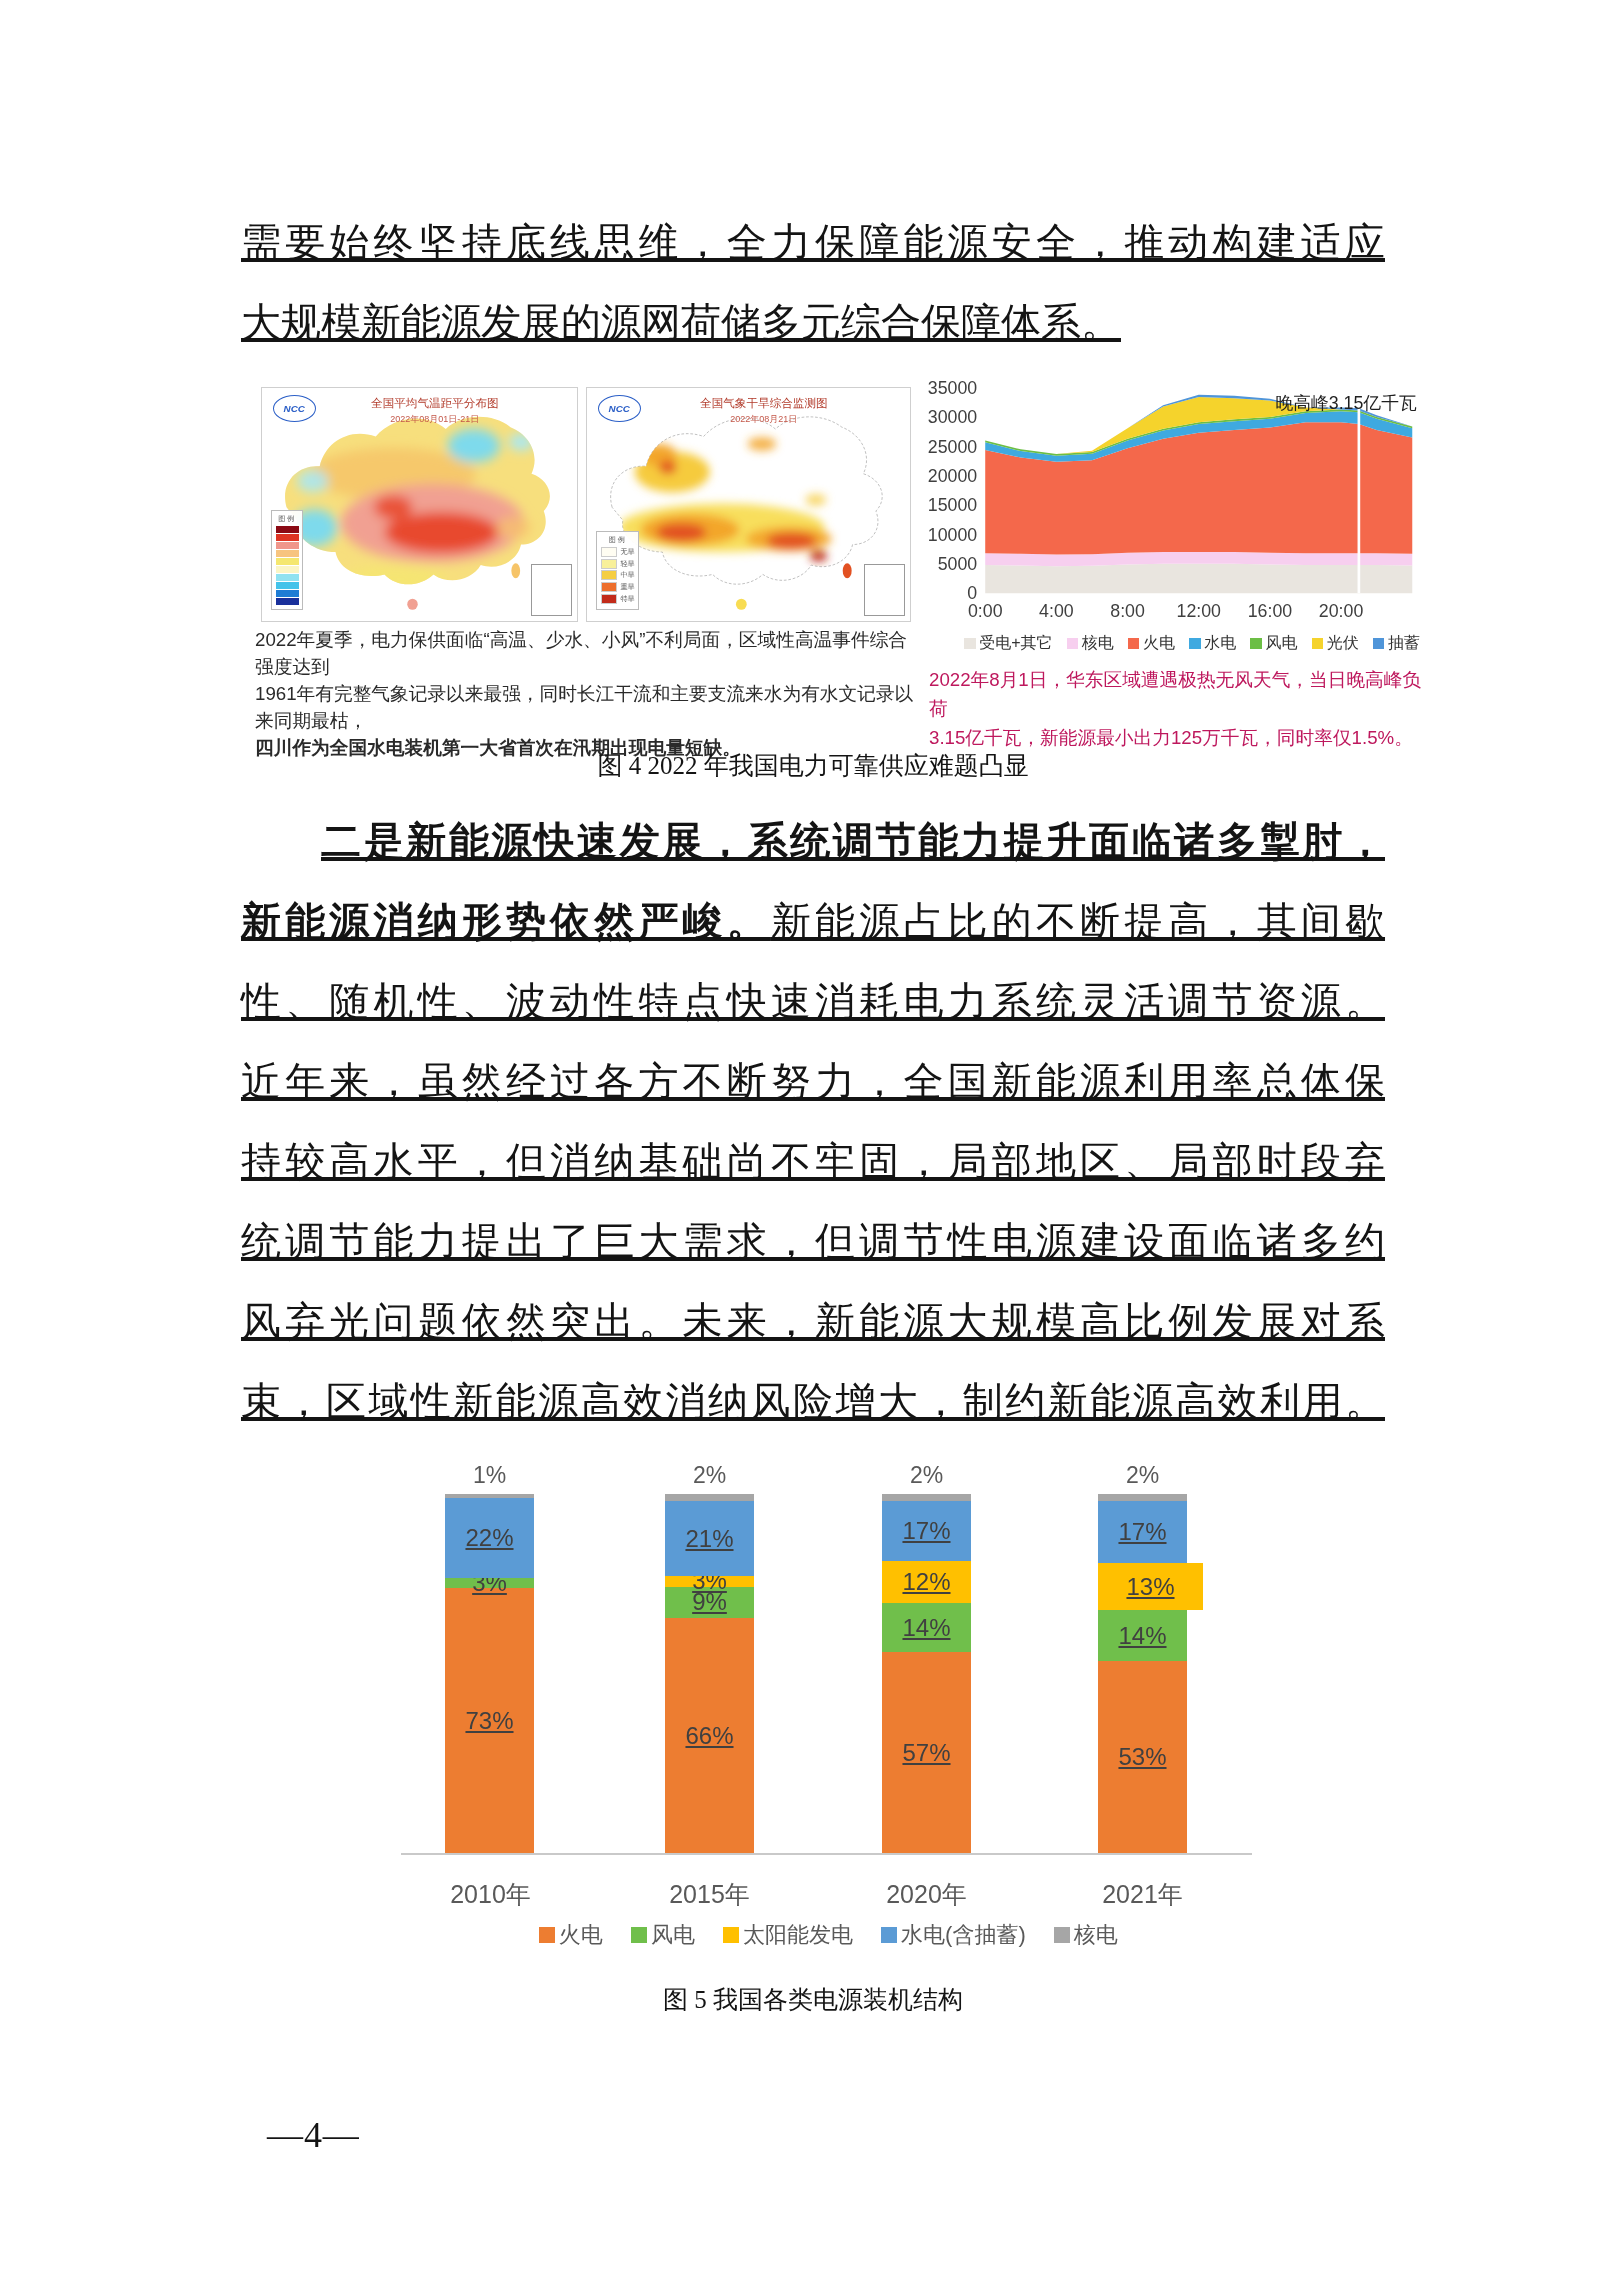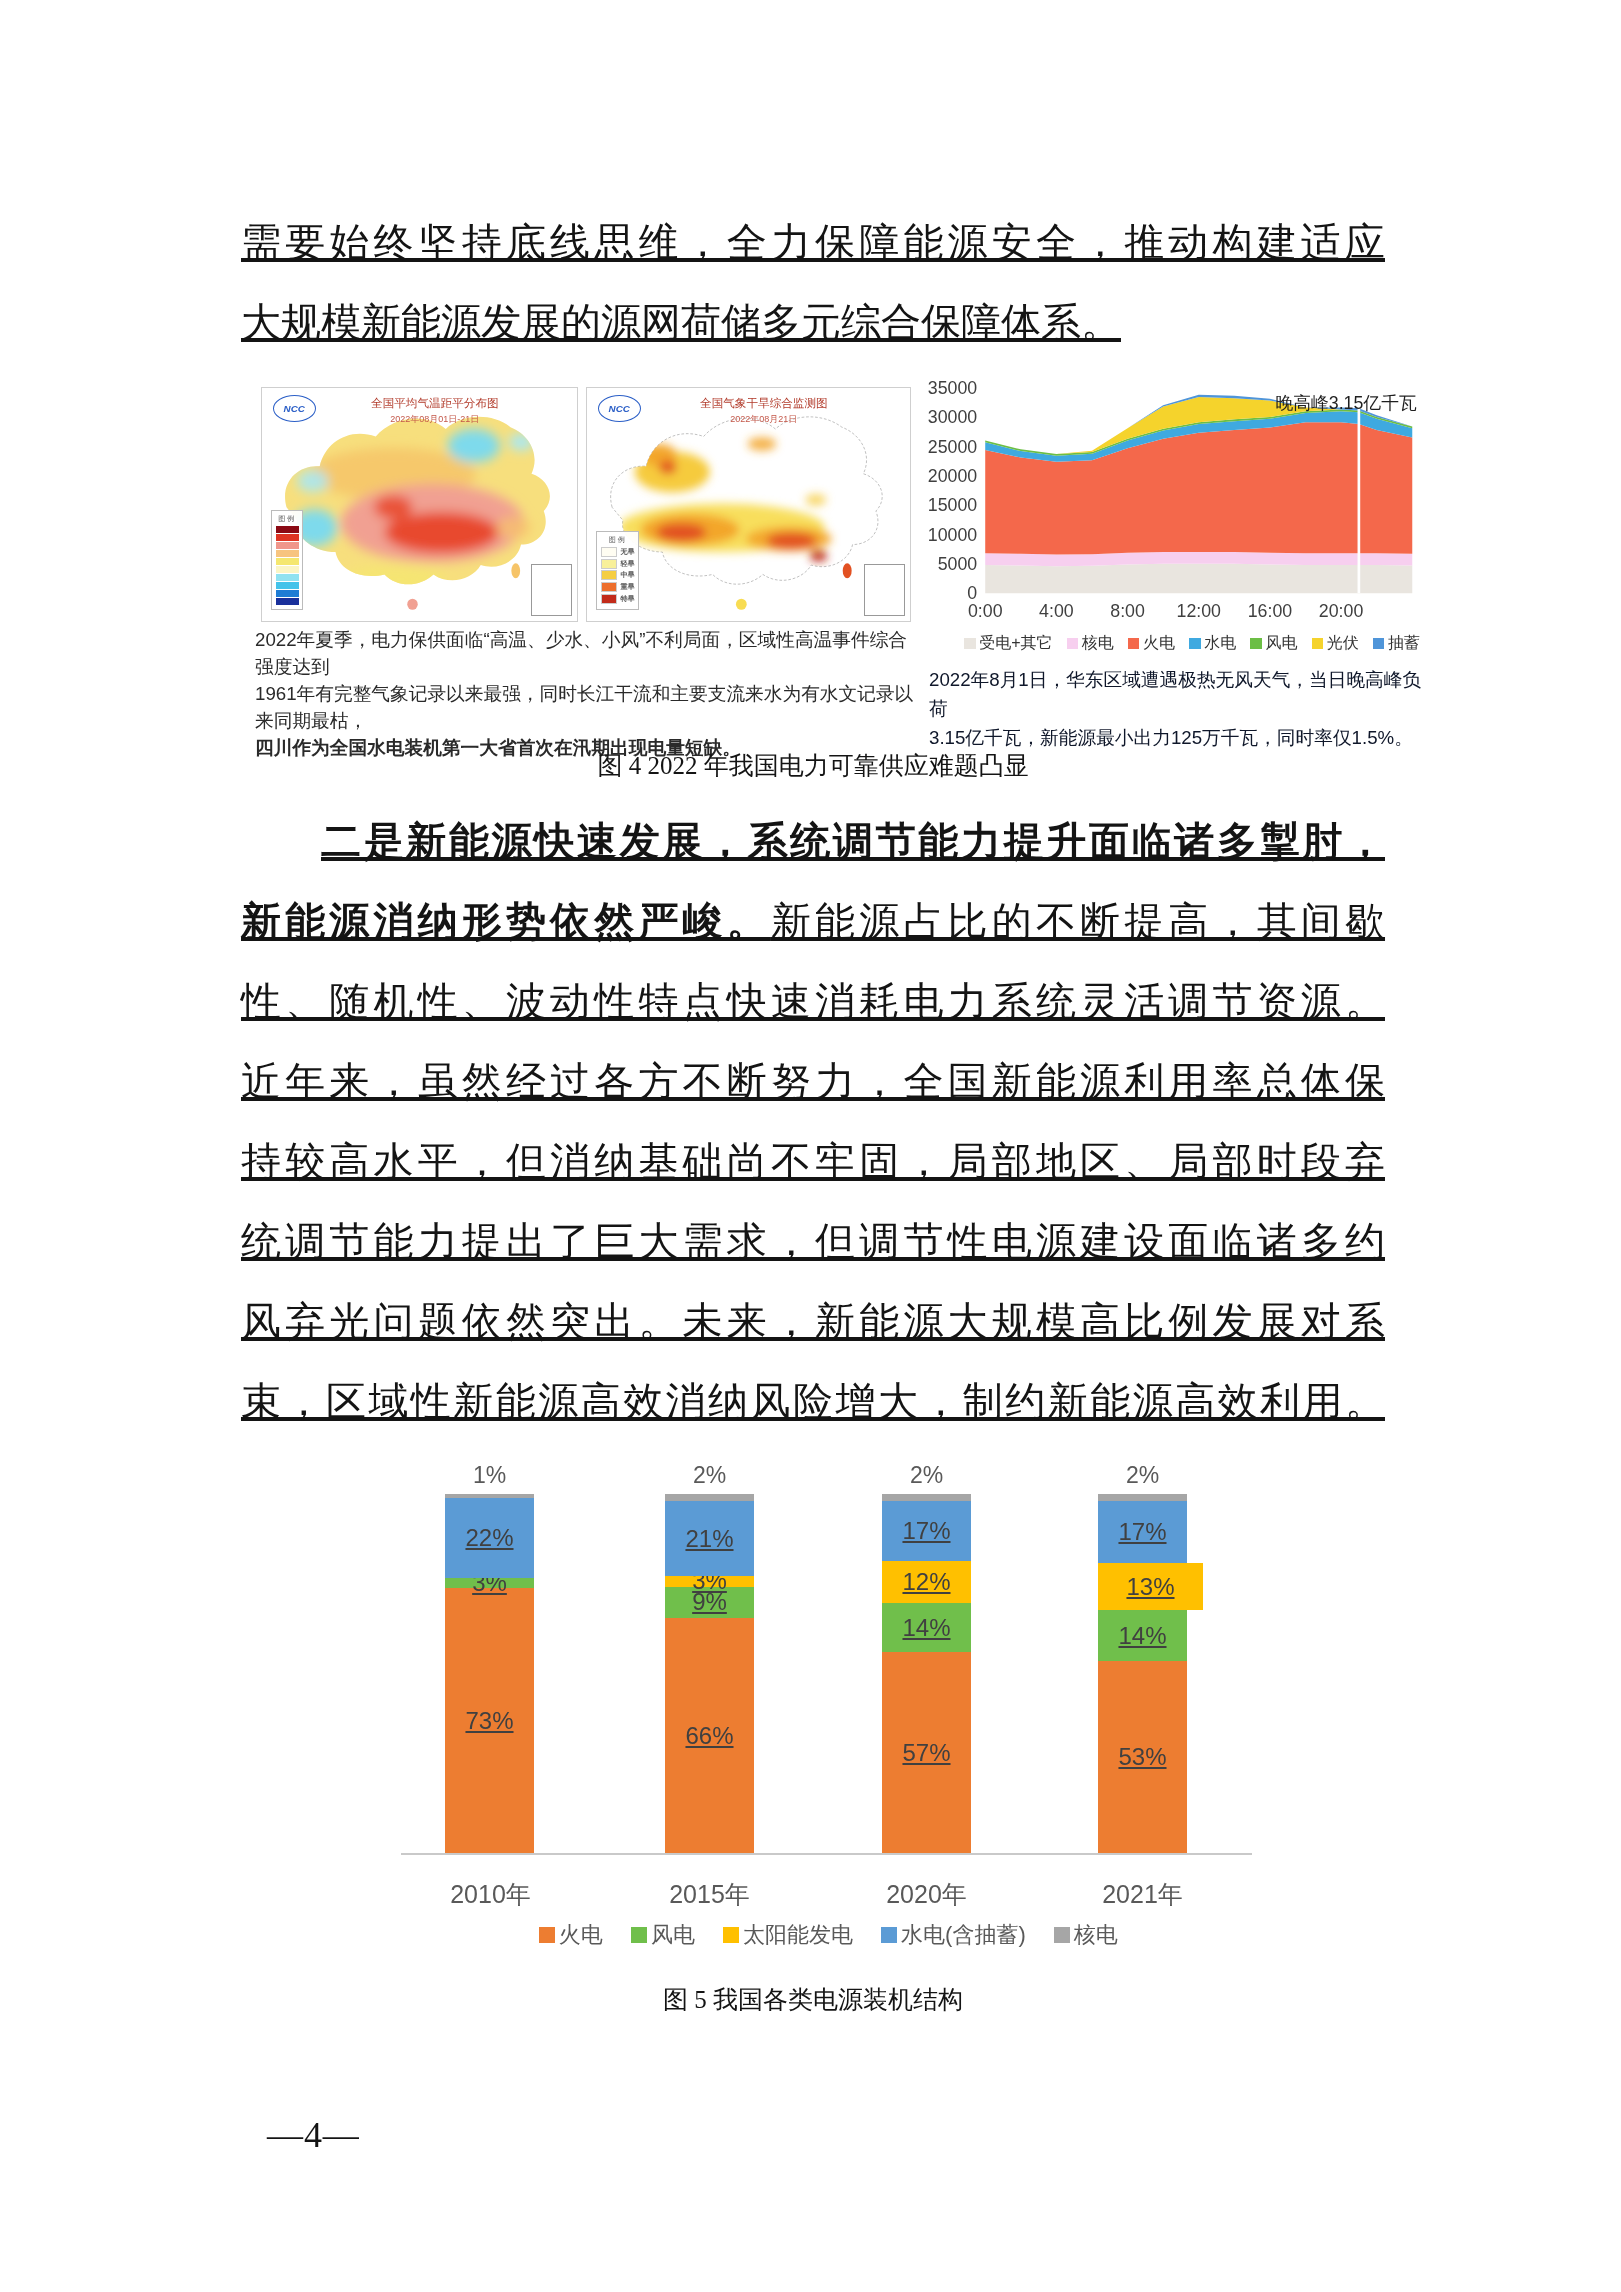--- a/index.html
+++ b/index.html
@@ -25,30 +25,30 @@
   .map-date{position:absolute;top:25px;left:36px;right:5.3px;text-align:center;
             font:9px "Liberation Sans",sans-serif;color:#C4584A;}
   .map-logo{position:absolute;top:7.1px;left:10.7px;width:41px;height:25px;border:1.8px solid #2B5FC7;
             border-radius:50%;display:flex;align-items:center;justify-content:center;
             font:italic bold 9.8px "Liberation Sans",sans-serif;color:#2B5FC7;background:#fff;}
   .map-legend{position:absolute;left:9px;bottom:10.7px;background:rgba(255,255,255,.93);
               border:0.9px solid #bbb;padding:2.7px 3.6px 3.6px;font:7.1px "Liberation Sans",sans-serif;
               color:#555;}
   .map-legend .lt{text-align:center;margin-bottom:1.8px;letter-spacing:1.8px;}
   .swcol .swr{width:23px;height:7.1px;margin:0.9px auto;}
-  .lrow{display:flex;align-items:center;gap:3.6px;margin:1.8px 0;font-weight:bold;}
+  .lrow{display:flex;align-items:center;gap:3.6px;margin:1.8px 0;}
   .lrow .swr{width:14.3px;height:8px;flex:0 0 auto;}
   .map-inset{position:absolute;right:5.3px;bottom:5.3px;width:39px;height:50px;border:0.9px solid #999;
              background:#fff;}
 
   
   .mapnote{position:absolute;left:255px;top:626px;width:670px;
            font:18.7px/27px "Liberation Sans",sans-serif;color:#2a2a2a;}
   .anote{position:absolute;left:929px;top:665px;width:499px;
-         font:18.7px/29px "Liberation Sans",sans-serif;color:#0f172a;}
+         font:18.7px/29px "Liberation Sans",sans-serif;color:#be185d;}
 
   
   .alegend{position:absolute;left:964px;top:633px;width:456px;display:flex;
            justify-content:space-between;align-items:center;
            font:16px "Liberation Sans",sans-serif;color:#333;}
   .litem{display:inline-flex;align-items:center;gap:3.6px;white-space:nowrap;}
   .alegend .sw{width:11.6px;height:11.6px;display:inline-block;flex:0 0 auto;}
 
   
   .fig5{position:absolute;left:392px;top:1436px;width:873px;height:517px;

